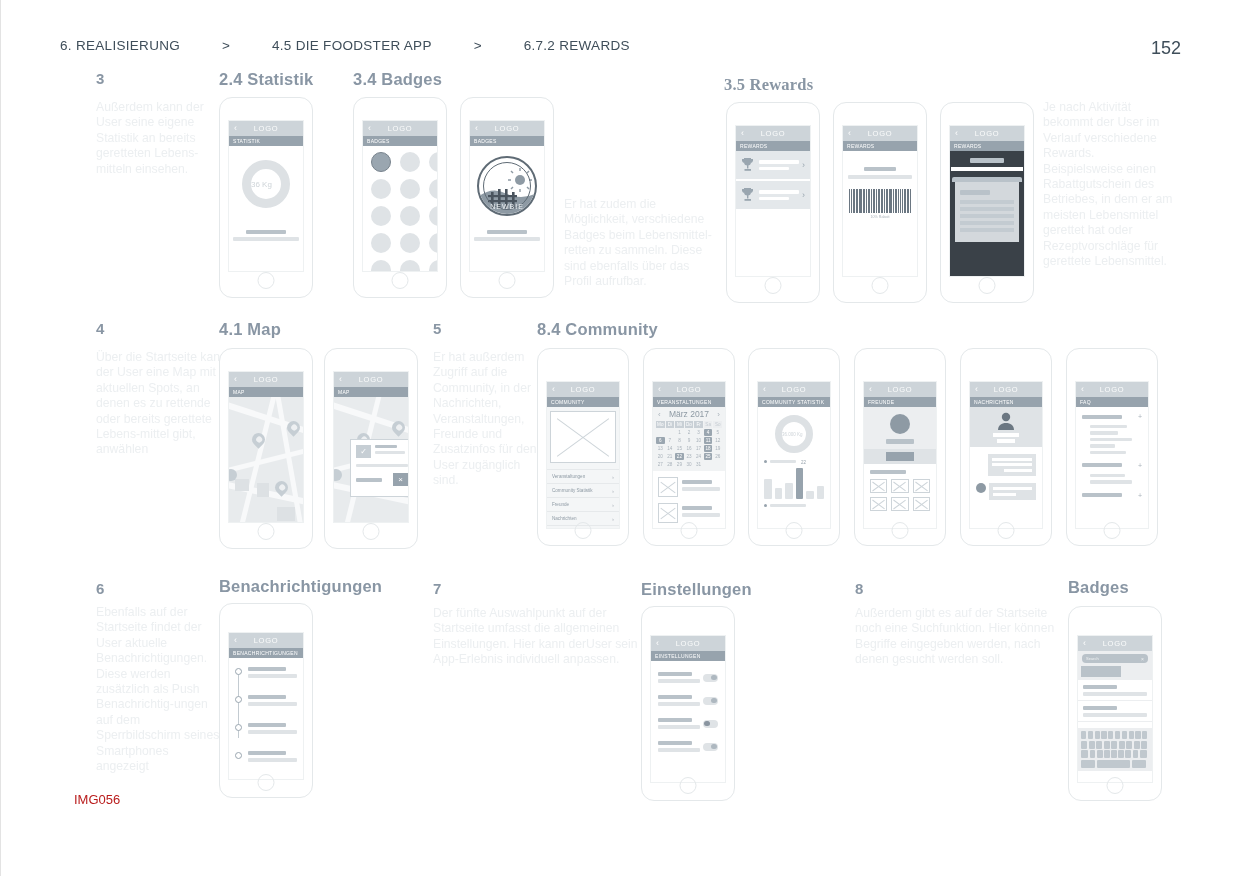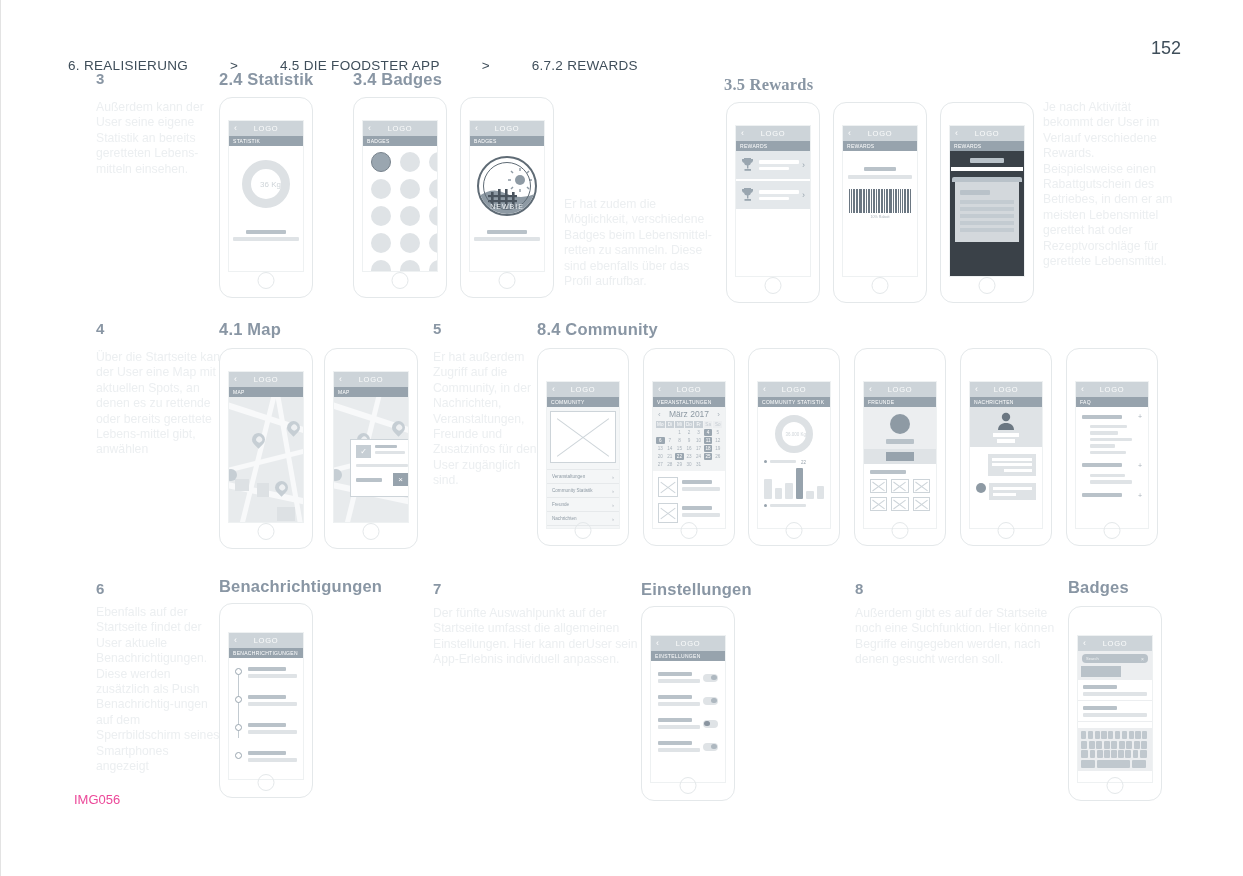--- a/index.html
+++ b/index.html
@@ -8,47 +8,47 @@
     background: #ffffff;
     font-family: "Liberation Sans", sans-serif;
     position: relative;
     overflow: hidden;
   }
   .page { position: relative; width: 1243px; height: 876px; }
 
   .edge-line { position: absolute; left: 0; top: 0; width: 1px; height: 876px; background: #e3e3e3; }
 
   
-  .breadcrumb { position: absolute; left: 68px; top: 38px; display: flex; align-items: center; margin-top: 20px; }
+  .breadcrumb { position: absolute; left: 60px; top: 38px; display: flex; align-items: center; }
   .bc-item { font-size: 13.5px; color: #3f4e5a; letter-spacing: .3px; }
   .bc-sep { font-size: 13.5px; color: #3f4e5a; margin: 0 42px; }
   .page-num { position: absolute; right: 62px; top: 38px; font-size: 18px; color: #3f4e5a; }
 
   
   .sec-num { font-size: 15px; font-weight: bold; color: #8996a4; }
   .sec-title { font-size: 16.5px; font-weight: bold; color: #8996a4; letter-spacing: .2px; }
   .body-text { font-size: 12.2px; line-height: 15.4px; color: #eceff1; }
-  .caption { position: absolute; left: 74px; top: 792px; font-size: 13px; color: #ec4899; }
+  .caption { position: absolute; left: 74px; top: 792px; font-size: 13px; color: #b91c1c; }
 
   
   .phone { position: absolute; border: 1.6px solid #e4e8ea; border-radius: 13px; background: #fff; }
   .screen { position: absolute; left: 8px; right: 8px; background: #fff; border: 1px solid #eef1f2; overflow: hidden; }
   .home-btn { position: absolute; border: 1.5px solid #e4e8ea; border-radius: 50%; left: 50%; transform: translateX(-50%); }
   .navbar { height: 15px; background: #cdd4d9; display: flex; align-items: center; position: relative; }
   .navbar .chev { position: absolute; left: 5px; font-size: 9px; color: #fff; line-height: 1; }
   .navbar .logo { width: 100%; text-align: center; font-size: 7.5px; color: #fbfcfc; letter-spacing: .7px; }
   .subbar { height: 10px; background: #97a3ad; display: flex; align-items: center; padding-left: 4px; }
   .subbar span { font-size: 5px; color: #fff; letter-spacing: .3px; }
   .body-area { position: absolute; top: 25px; left: 0; right: 0; bottom: 0; background: #fff; }
 
   .bar { background: #dfe3e6; border-radius: 1px; }
   .bar-mid { background: #b9c2c9; border-radius: 1px; }
 
   
-  .donut { border-radius: 50%; border: 9px solid #dde1e4; display: flex; align-items: center; justify-content: flex-end; }
+  .donut { border-radius: 50%; border: 9px solid #dde1e4; display: flex; align-items: center; justify-content: flex-start; }
   .donut span { font-size: 8px; color: #cfd5d9; }
 
   
   .badge-grid { display: grid; grid-template-columns: repeat(3, 1fr); gap: 7px 9px; padding: 6px 8px; }
   .badge-dot { width: 20px; height: 20px; border-radius: 50%; background: #dfe3e6; }
   .badge-dot.first { background: #9aa6b0; position: relative; border: 1.5px solid #78838d; }
 
   
   .medal { border-radius: 50%; border: 2.5px solid #5f6b75; display: flex; align-items: flex-end; justify-content: center; position: relative; overflow: hidden; background: #fff; }
   .medal-inner { position: absolute; inset: 4px; border-radius: 50%; border: 1.5px solid #5f6b75; }

